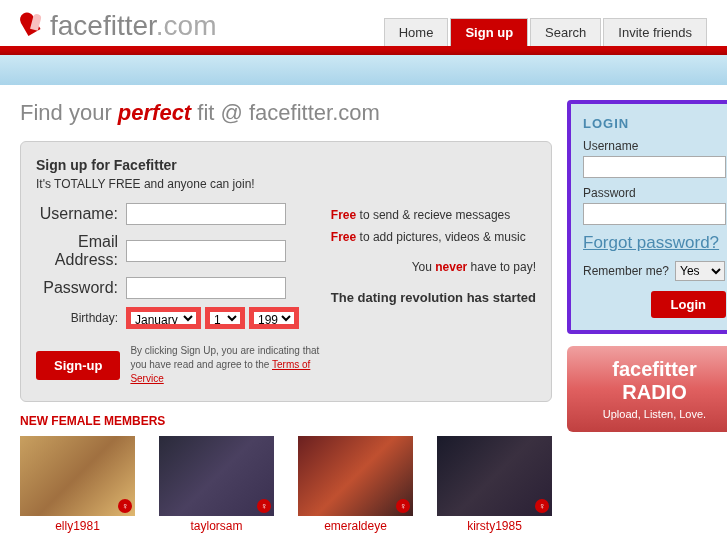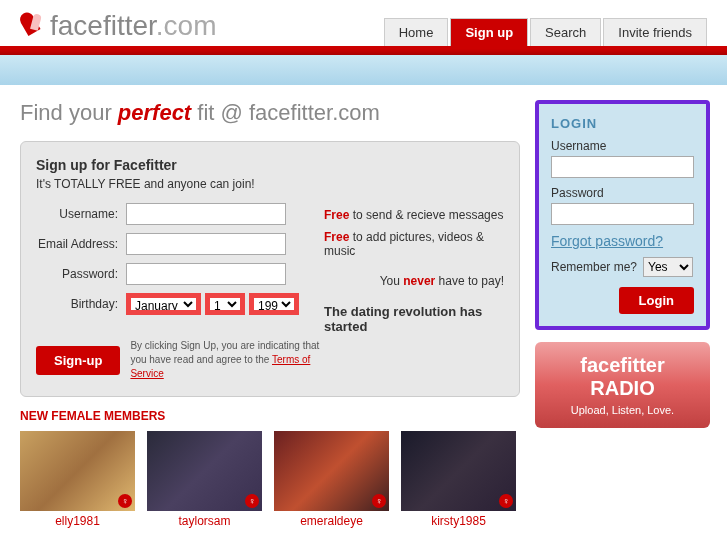--- a/index.html
+++ b/index.html
@@ -33,21 +33,21 @@
     
     #hero { font-size: 22px; color: #888; margin-bottom: 15px; }
     #hero strong { color: #c00; font-style: italic; }
 
     
     #signup-box { background: #e8e8e8; border: 1px solid #ccc; border-radius: 6px; padding: 15px; }
     #signup-box h3 { font-size: 14px; color: #333; margin-bottom: 4px; }
     #signup-box .free-note { font-size: 12px; color: #333; margin-bottom: 12px; }
 
     .form-row { display: flex; align-items: center; margin-bottom: 8px; }
-    .form-label { width: 90px; font-size: 12px; color: #333; text-align: right; padding-right: 8px; }
+    .form-label { width: 90px; font-size: 16px; color: #333; text-align: right; padding-right: 8px; }
     .form-input { width: 160px; height: 22px; border: 1px solid #aaa; font-size: 12px; padding: 2px 4px; }
 
     .promo-col { margin-left: 15px; font-size: 12px; color: #333; }
     .promo-col .free { color: #c00; font-weight: bold; }
     .promo-col .never { color: #c00; font-weight: bold; }
 
     
     .birthday-row { display: flex; align-items: center; margin-bottom: 10px; }
     .birthday-label { width: 90px; font-size: 12px; color: #333; text-align: right; padding-right: 8px; }
     .birthday-selects { display: flex; gap: 4px; }
@@ -58,37 +58,37 @@
 
     
     .signup-action { display: flex; align-items: center; gap: 10px; margin-top: 5px; }
     .signup-btn { background: #c00; color: #fff; border: none; padding: 7px 18px; border-radius: 3px; font-size: 13px; font-weight: bold; cursor: pointer; }
     .terms-text { font-size: 10px; color: #555; max-width: 200px; line-height: 1.4; }
     .terms-text a { color: #c00; text-decoration: underline; cursor: pointer; }
 
     
     #members-section { margin-top: 12px; }
     #members-section h4 { color: #c00; font-size: 12px; font-weight: bold; margin-bottom: 8px; }
-    .members-grid { display: flex; gap: 12px; }
+    .members-grid { display: flex; gap: 24px; }
     .member-card { text-align: center; width: 115px; }
     .member-photo { width: 115px; height: 80px; background: #888; position: relative; overflow: hidden; display: flex; align-items: center; justify-content: center; }
     .member-photo.elly { background: linear-gradient(135deg, #c8a060, #a07040, #e0b870); }
     .member-photo.taylor { background: linear-gradient(135deg, #2a2a3a, #4a4060, #3a3050); }
     .member-photo.emerald { background: linear-gradient(135deg, #6a2020, #c05030, #402020); }
     .member-photo.kirsty { background: linear-gradient(135deg, #1a1a2a, #3a3040, #2a2035); }
     .member-name { font-size: 12px; color: #c00; margin-top: 3px; cursor: pointer; }
     .member-badge { position: absolute; bottom: 3px; right: 3px; width: 14px; height: 14px; background: #c00; border-radius: 50%; display: flex; align-items: center; justify-content: center; }
     .member-badge::after { content: '♀'; color: #fff; font-size: 9px; }
 
     
     #login-box { background: #cce4f0; border: 4px solid #6d28d9; border-radius: 4px; padding: 12px; margin-bottom: 12px; }
     #login-box h4 { color: #4a8ab0; font-size: 13px; font-weight: bold; margin-bottom: 8px; letter-spacing: 1px; }
     .login-label { font-size: 12px; color: #333; margin-bottom: 3px; }
     .login-input { width: 100%; height: 22px; border: 1px solid #aaa; font-size: 12px; padding: 2px 4px; margin-bottom: 8px; }
-    .forgot-link { font-size: 14px; color: #4a8ab0; cursor: pointer; text-decoration: underline; display: block; margin-bottom: 8px; }
+    .forgot-link { font-size: 17px; color: #4a8ab0; cursor: pointer; text-decoration: underline; display: block; margin-bottom: 8px; }
     .remember-row { display: flex; align-items: center; gap: 6px; margin-bottom: 10px; }
     .remember-label { font-size: 12px; color: #333; }
     .remember-select { height: 20px; font-size: 12px; border: 1px solid #aaa; width: 50px; }
     .login-btn { background: #c00; color: #fff; border: none; padding: 6px 20px; border-radius: 3px; font-size: 13px; font-weight: bold; cursor: pointer; float: right; }
 
     
     #radio-box { background: linear-gradient(to bottom, #f0a0a0, #e06060, #c04040); border-radius: 6px; padding: 12px; text-align: center; }
     .radio-logo { font-size: 15px; color: #fff; font-weight: normal; }
     .radio-logo span { font-size: 20px; font-weight: bold; }
     .radio-tagline { font-size: 11px; color: #fff; margin-top: 4px; }

